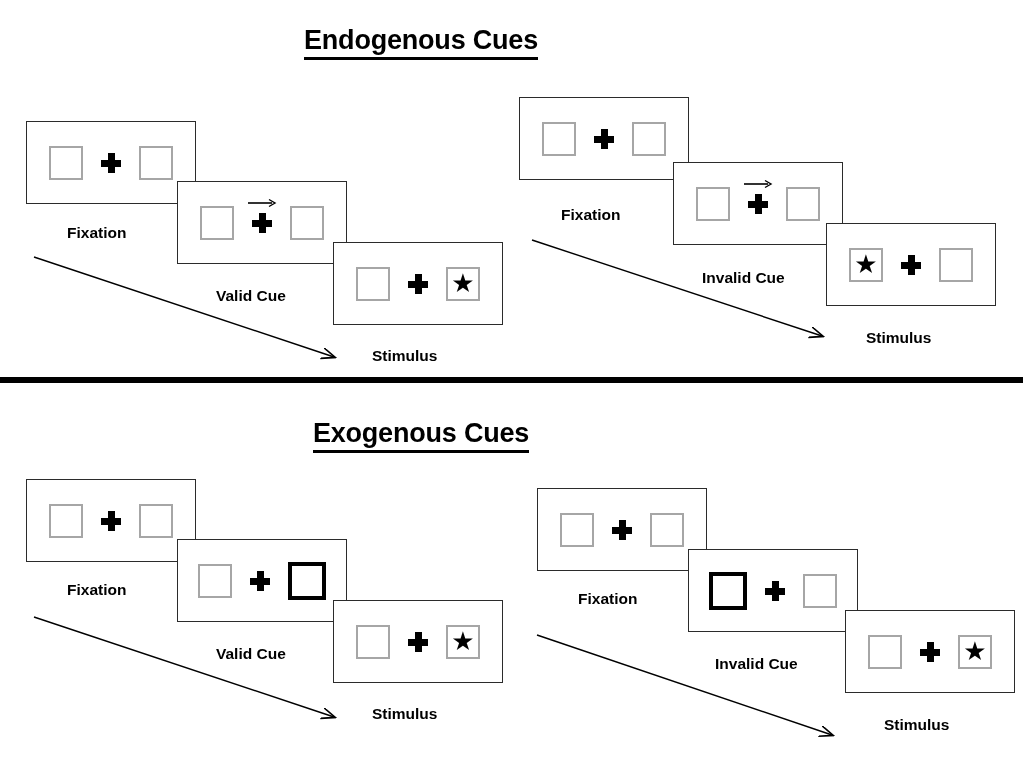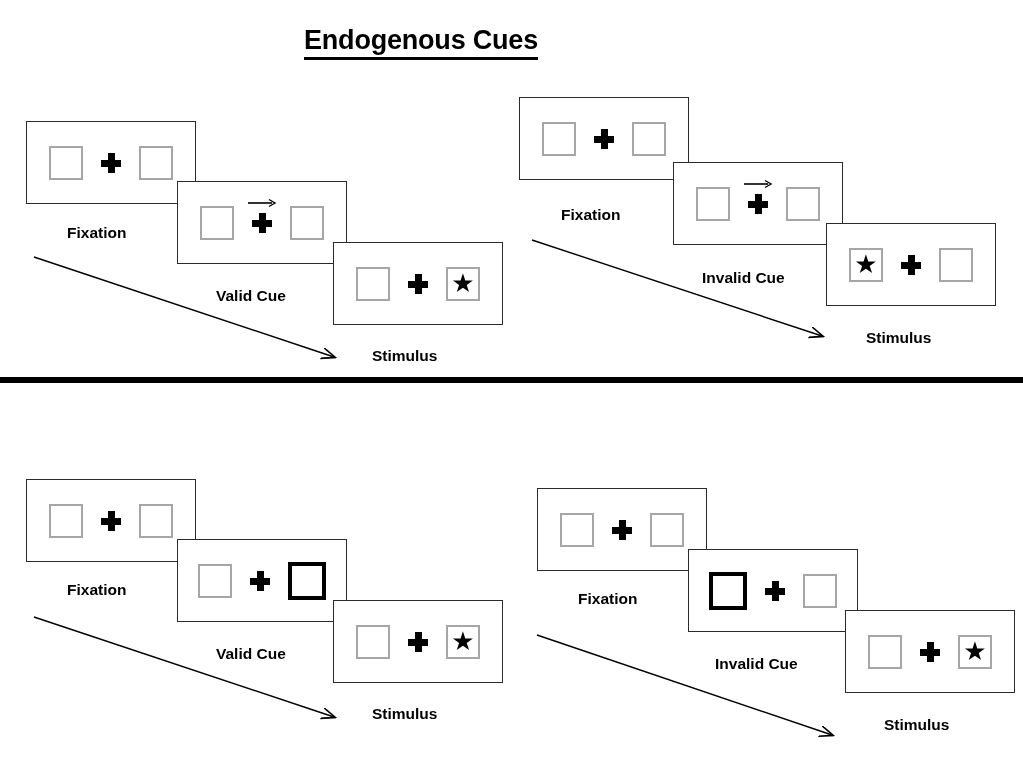--- a/index.html
+++ b/index.html
@@ -238,20 +238,23 @@
       <div class="box"></div>
     </div>
   </div>
   <div class="panel-label" style="left:866px;top:321px;">Stimulus</div>
 </div>
 
 <div class="divider" style="top:377px;"></div>
 
 <div class="section" style="top:383px;height:384px;">
 
+  <div class="section-title" style="top:35px;">
+    <span>Exogenous Cues</span>
+  </div>
 
   <svg class="flow-arrow" style="left:20px;top:222px;" width="340" height="125" viewBox="0 0 340 125">
     <defs>
       <marker id="ah3" markerWidth="11" markerHeight="11" refX="9" refY="4" orient="auto">
         <path d="M0,0 L10,4 L0,8" fill="none" stroke="#000" stroke-width="1.2"></path>
       </marker>
     </defs>
     <line x1="14" y1="12" x2="314" y2="112" stroke="#000" stroke-width="1.4" marker-end="url(#ah3)"></line>
   </svg>
 

